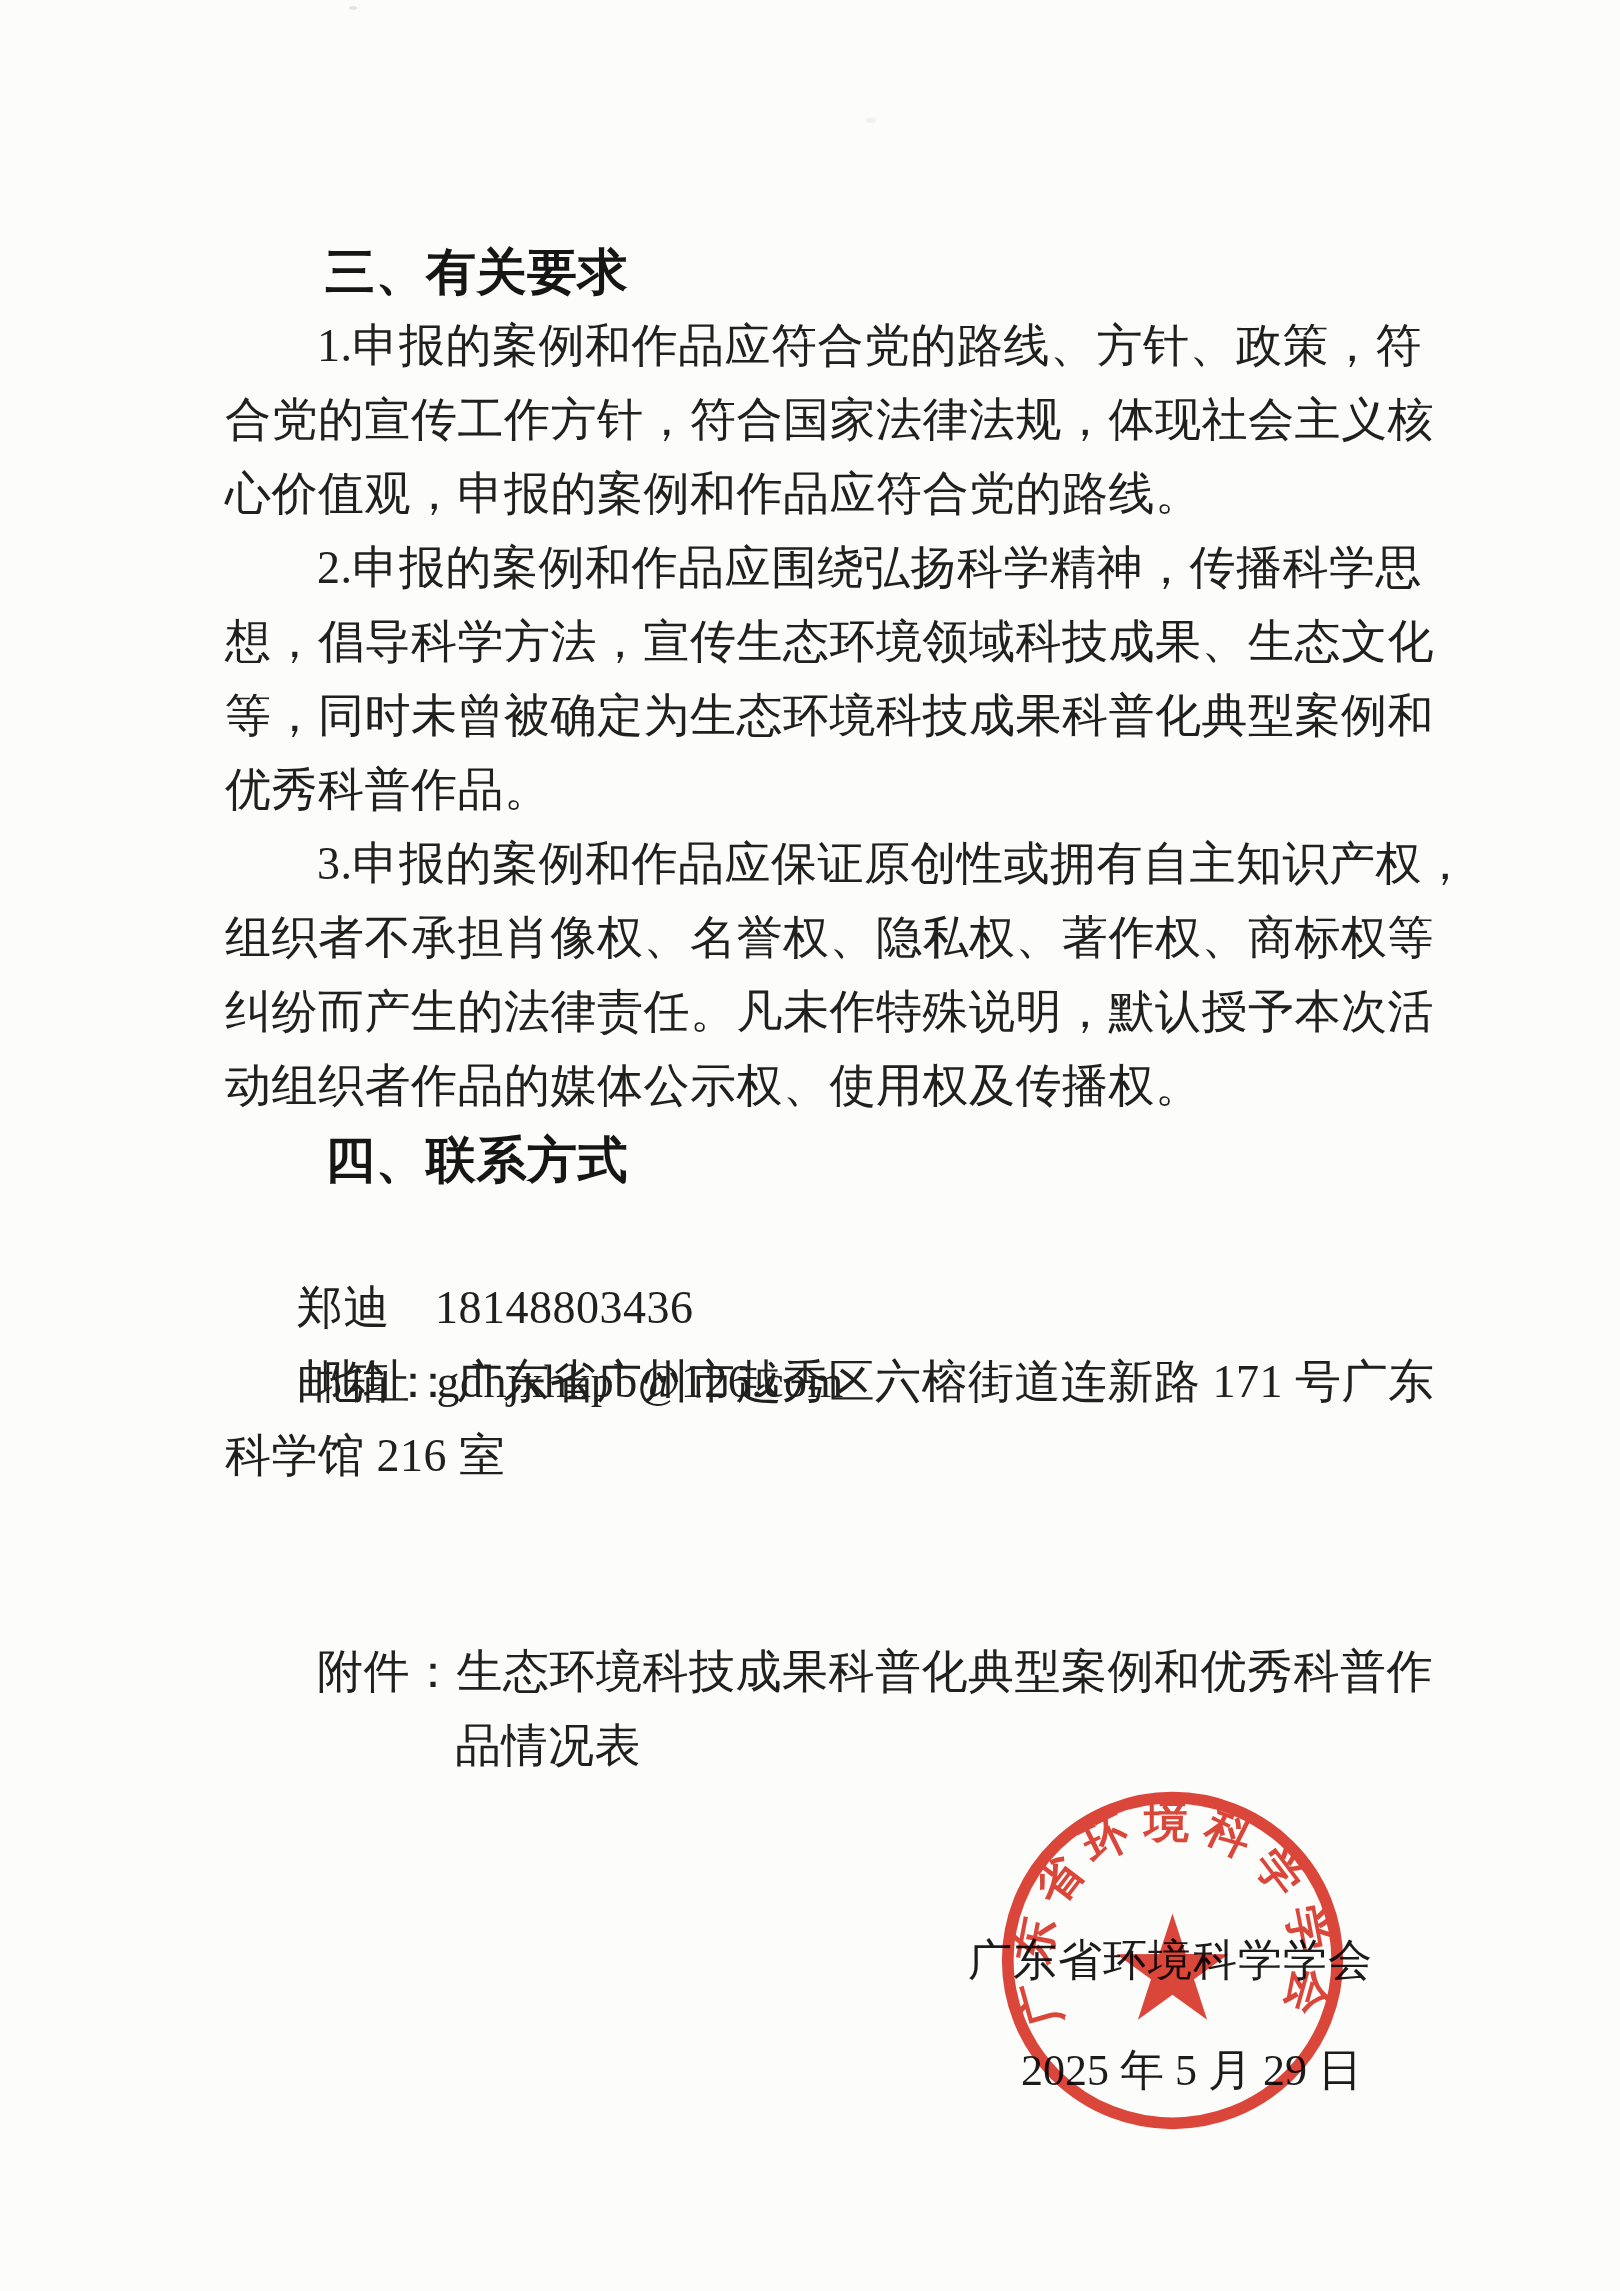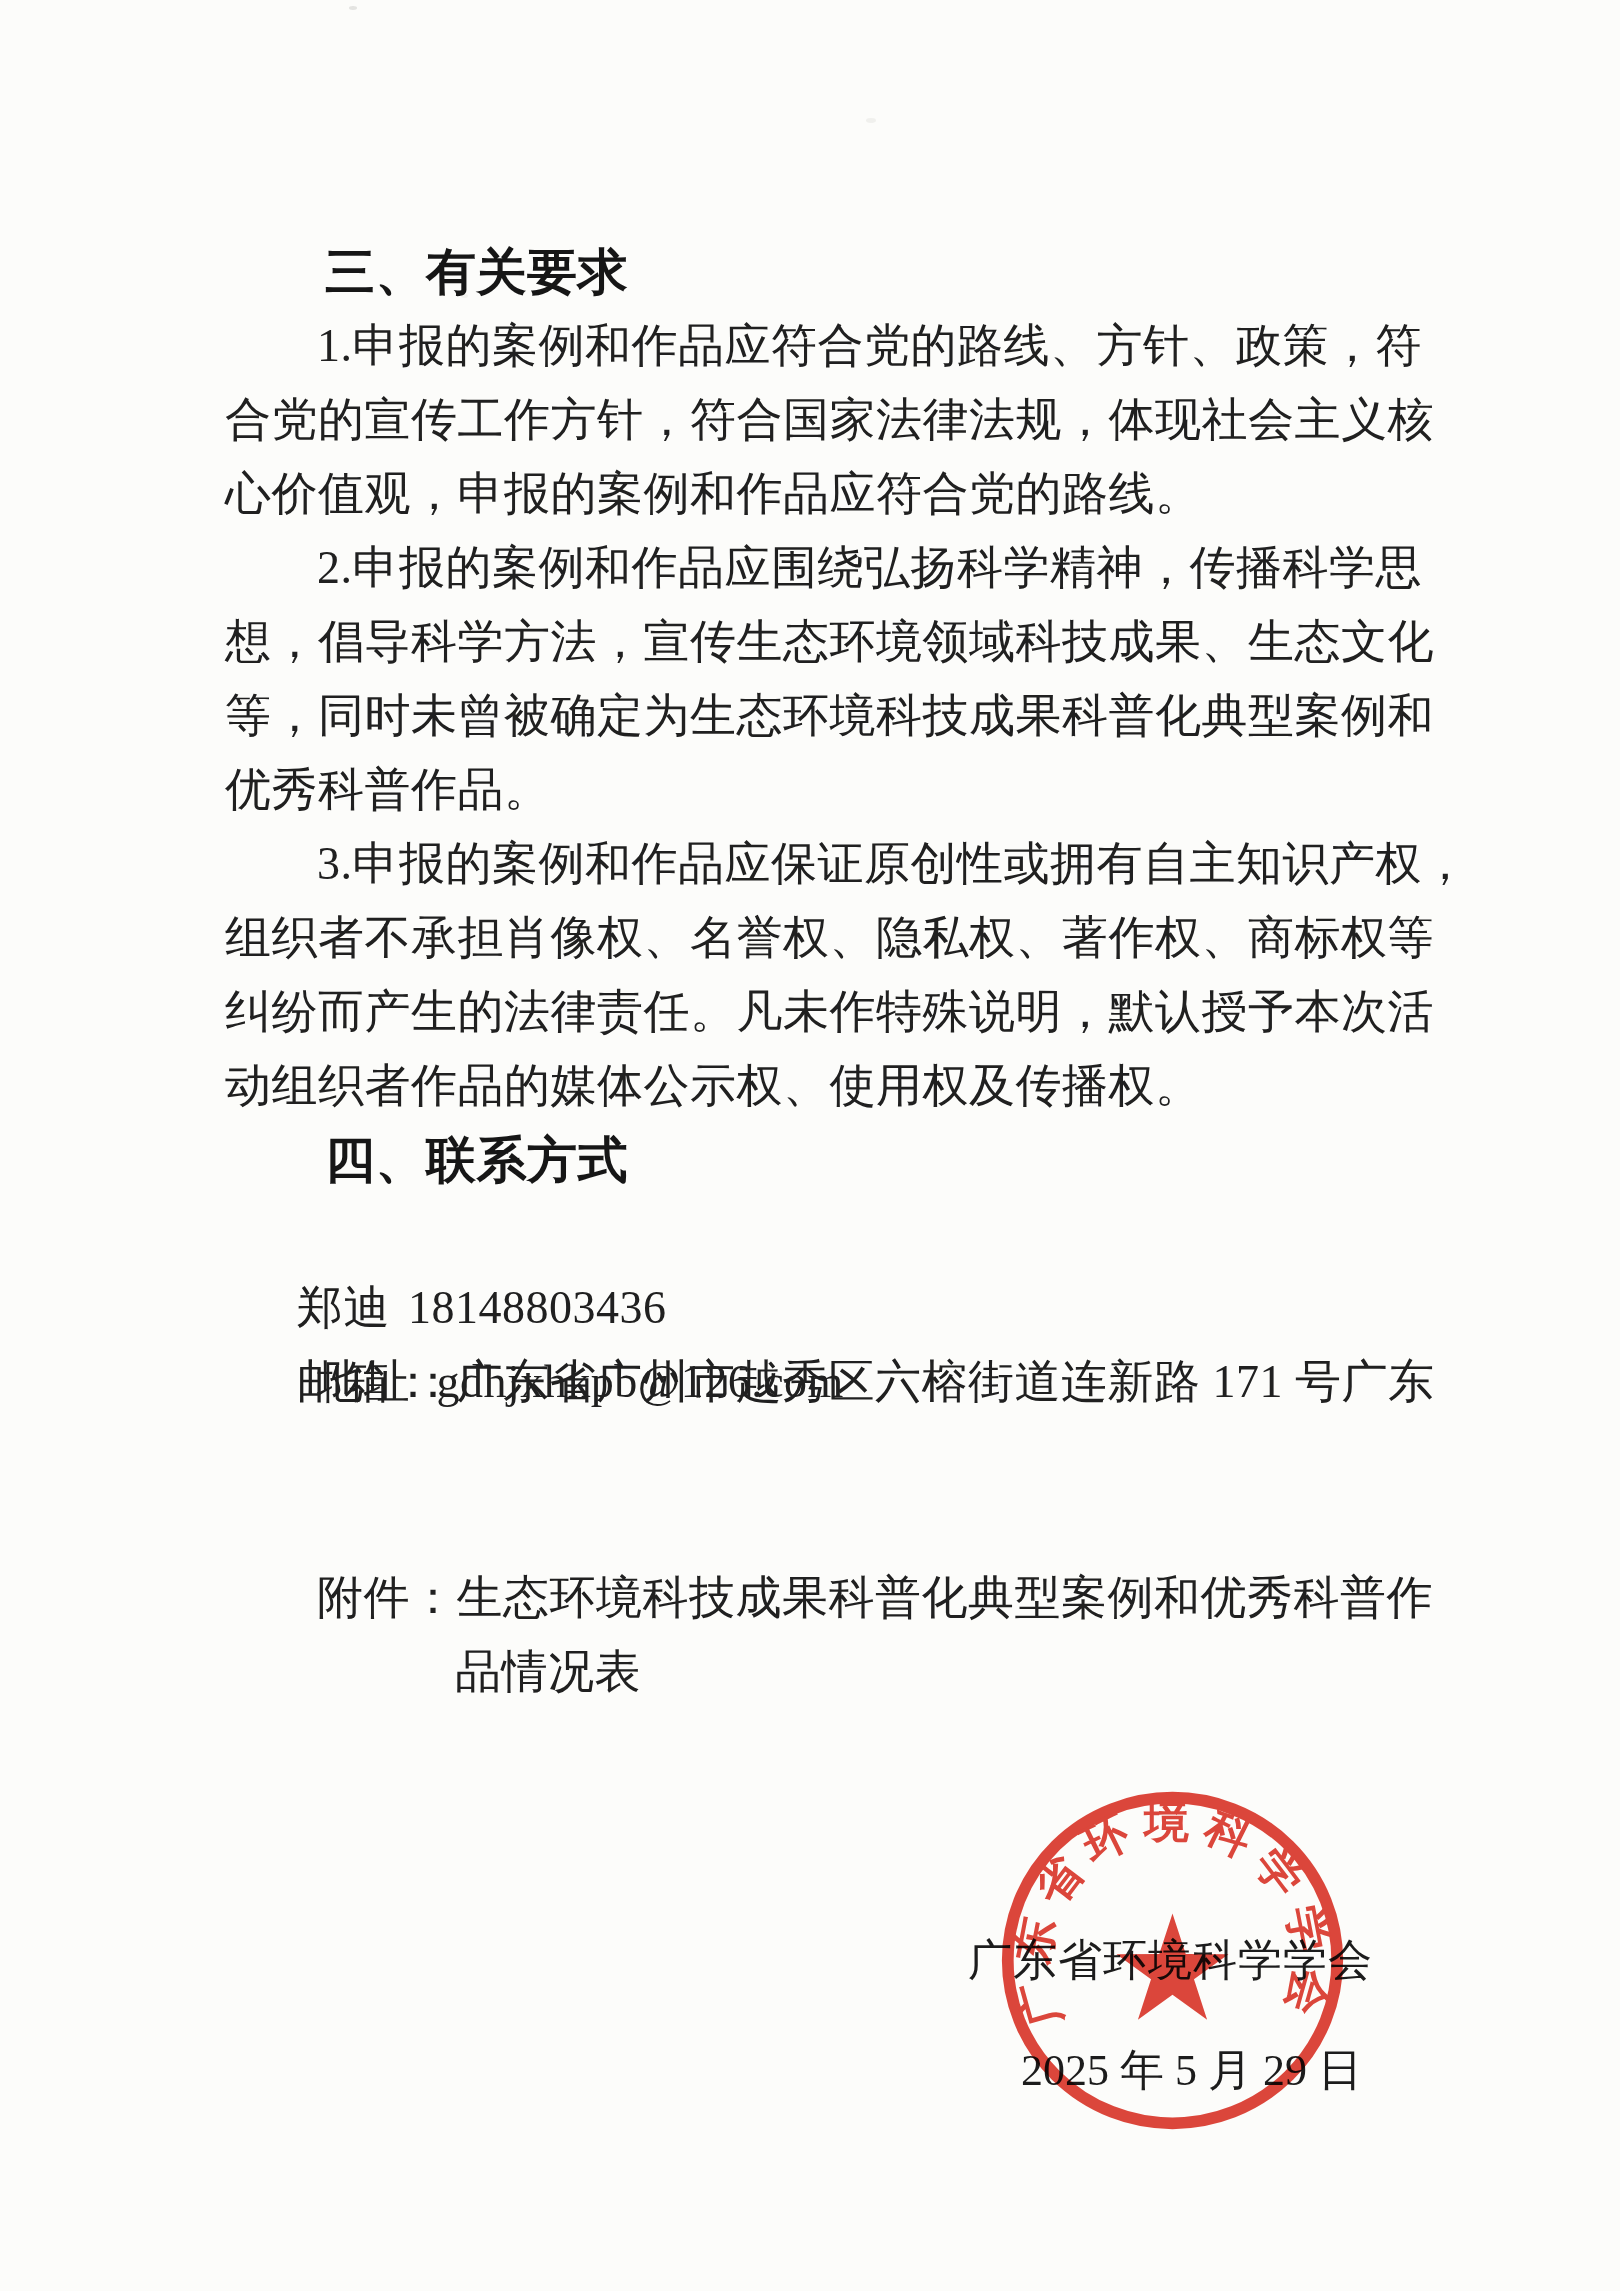--- a/index.html
+++ b/index.html
@@ -28,21 +28,21 @@
     font-family: "Liberation Sans", "DejaVu Sans", sans-serif;
     font-weight: 700;
     color: #161616;
     text-indent: 2em;
     height: 74px;
     font-size: 50px;
   }
   .para div:first-of-type { text-indent: 2em; }
   .indent2 { text-indent: 2em; }
   .attach2 { text-indent: 5em; }
-  .phone { margin-left: 18px; }
+  .phone { margin-left: 45px; }
   .spacer { height: 142px; }
   
   .sig-org {
     position: absolute;
     left: 968px;
     top: 1931px;
     font-size: 44px;
     letter-spacing: 1px;
     color: #1c1c1c;
     white-space: pre;
@@ -117,20 +117,21 @@
 
     <div class="bline indent2">
       <span>郑迪</span><span class="phone">18148803436</span>
     </div>
 
     <div class="bline indent2">
       <span>邮箱：</span><span>gdhjxhkpb@126.com</span>
     </div>
 
     <div class="bline indent2">地址：广东省广州市越秀区六榕街道连新路 171 号广东</div>
+    <div class="bline">科学馆 216 室</div>
 
     <div class="spacer"></div>
 
     <div class="bline indent2">附件：生态环境科技成果科普化典型案例和优秀科普作</div>
     <div class="bline attach2">品情况表</div>
 
   </main>
 
   <div class="sig-org">广东省环境科学学会</div>
   <div class="sig-date">2025 年 5 月 29 日</div>

